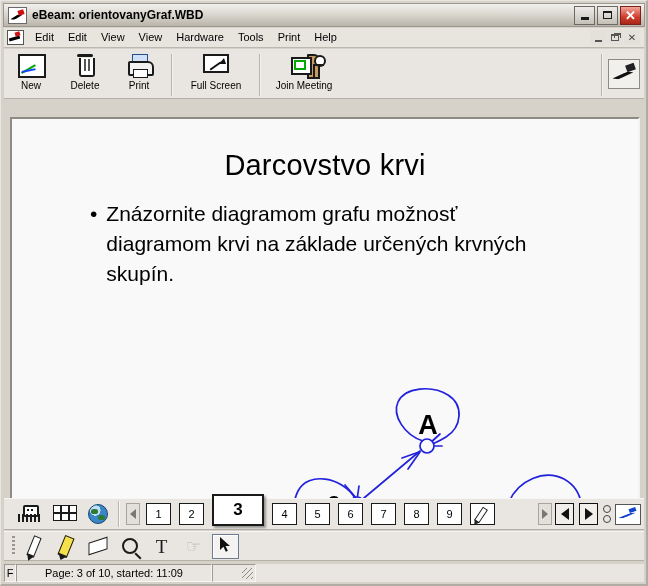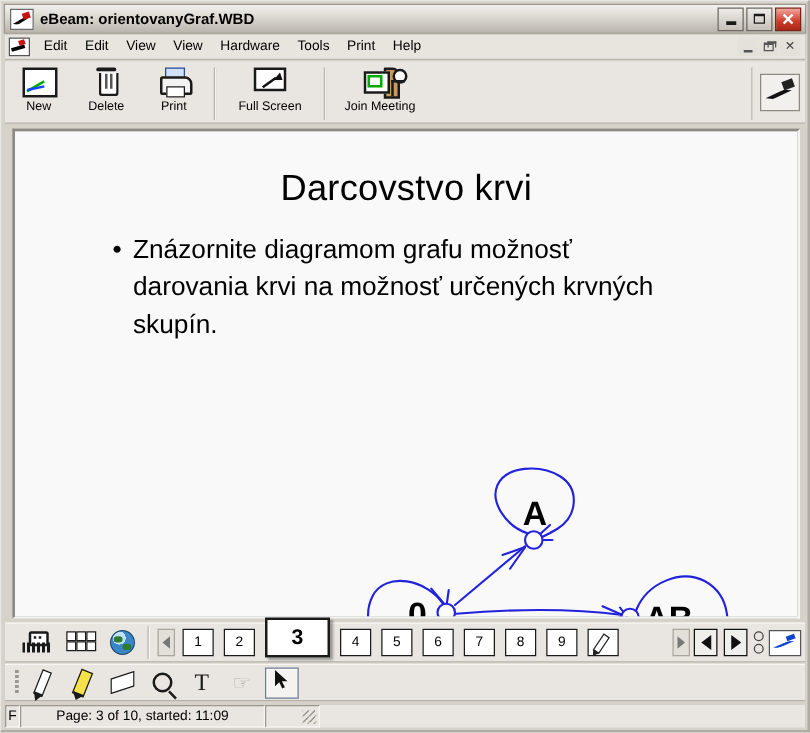--- a/index.html
+++ b/index.html
@@ -163,24 +163,24 @@
      background:repeating-linear-gradient(90deg,#1a1a1a 0 1px,transparent 1px 3px);}
   .ic-join{position:relative;width:32px;height:23px;}
   .ic-join .mon{position:absolute;left:0;top:3px;width:17px;height:14px;border:2px solid #1a1a1a;background:#fff;}
   .ic-join .mg{position:absolute;left:3px;top:6px;width:8px;height:6px;border:2px solid #0a0;}
   .ic-join .dr{position:absolute;left:16px;top:0;width:9px;height:21px;background:#c79a62;border:2px solid #1a1a1a;border-radius:1px 6px 0 0;}
   .ic-join .hd{position:absolute;left:23px;top:1px;width:8px;height:8px;border:2px solid #1a1a1a;border-radius:50%;background:#fff;}
   .ic-join .bdy{position:absolute;left:22px;top:10px;width:9px;height:11px;border-left:2px solid #1a1a1a;border-top:2px solid #1a1a1a;}
 
   
   .canvas-wrap{
-    position:absolute;left:9px;top:102px;width:630px;height:392px;
+    position:absolute;left:9px;top:116px;width:630px;height:392px;
     border:2px solid;
     border-color:#8f8b84 #f4f3f1 #f4f3f1 #8f8b84;
-    background:#a3a3a3;box-sizing:border-box;overflow:hidden;
+    background:#4c1d95;box-sizing:border-box;overflow:hidden;
   }
   .slide{position:absolute;left:0;top:0;width:100%;height:100%;background:#f9f9f9;}
   .slide-title{
     position:absolute;left:0;top:30px;width:100%;text-align:center;
     font-size:29px;color:#000;letter-spacing:0.2px;
   }
   .bullet-row{
     position:absolute;left:78px;top:80px;width:460px;
     display:flex;align-items:flex-start;
   }
@@ -406,21 +406,21 @@
     </div>
   </div>
 
   <div class="canvas-wrap">
     <div class="slide">
 
       <div class="slide-title">Darcovstvo krvi</div>
 
       <div class="bullet-row">
         <div class="bullet-dot">•</div>
-        <div class="bullet-text">Znázornite diagramom grafu možnosť darovania krvi na možnosť určených krvných skupín.</div>
+        <div class="bullet-text">Znázornite diagramom grafu možnosť diagramom krvi na základe určených krvných skupín.</div>
       </div>
 
       <svg class="graph-svg" viewBox="0 0 630 392">
         <g fill="none" stroke="#2222dd" stroke-width="1.7" stroke-linecap="round" stroke-linejoin="round">
 
           <path d="M343,379 C330,358 296,352 286,372 C276,392 288,416 310,417 C332,418 346,404 344,392"></path>
           <path d="M333,366 L345,380 M347,367 L345,381"></path>
 
           <path d="M411,322 C392,316 380,296 386,283 C393,268 420,266 436,276 C452,286 450,308 434,318 C426,323 420,325 417,327"></path>
           <path d="M428,315 L416,326 M430,327 L417,327"></path>

